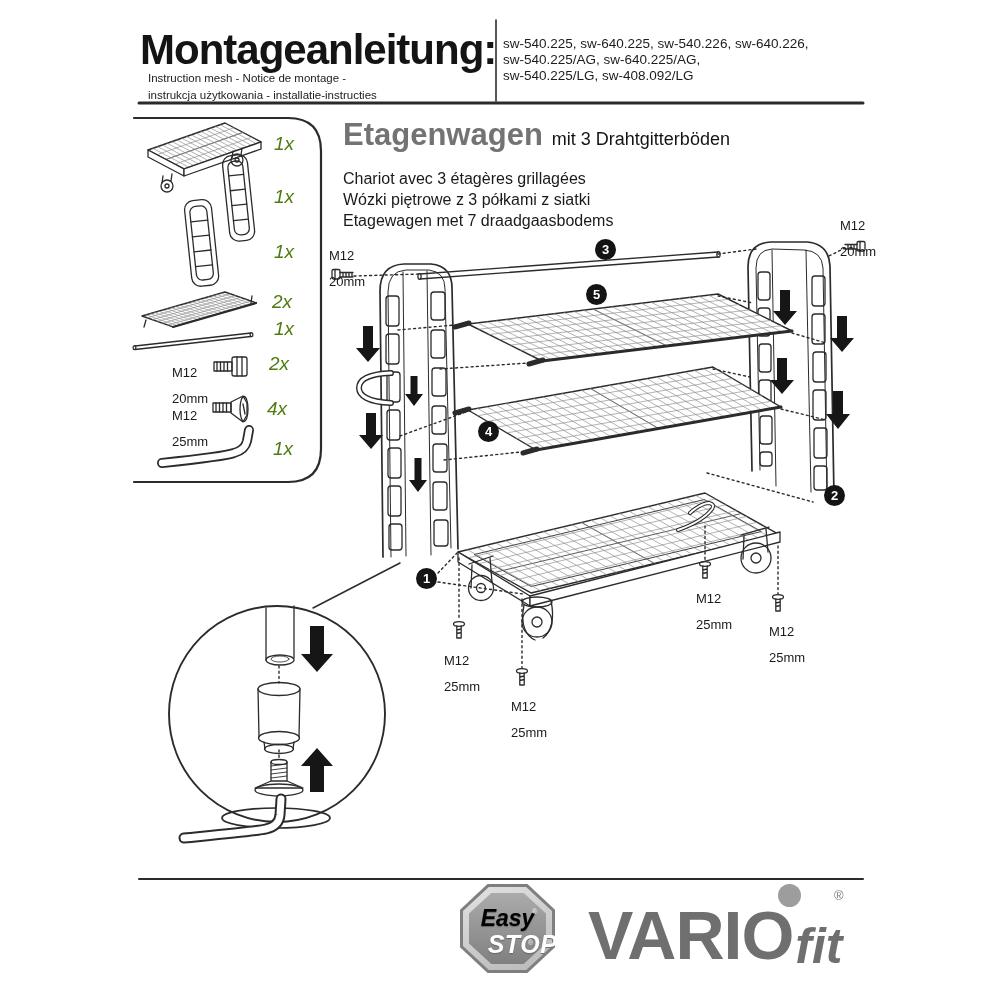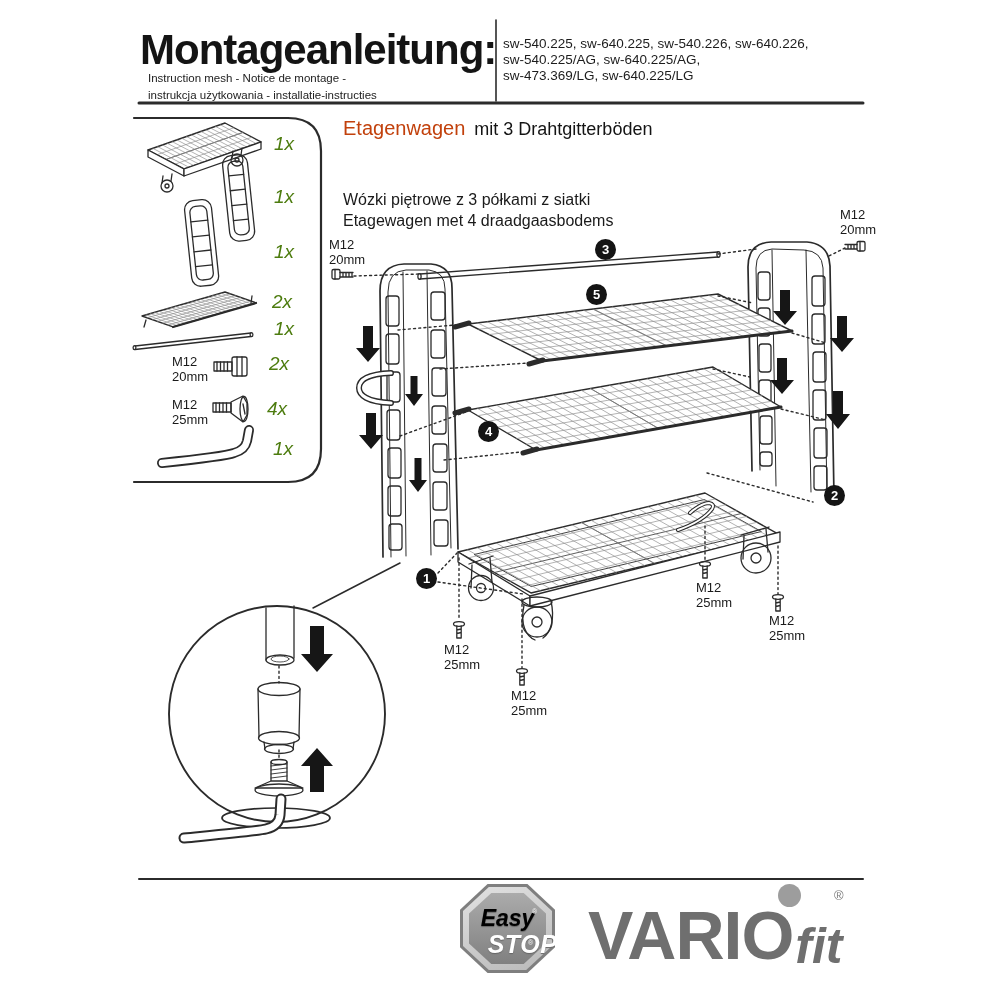--- a/index.html
+++ b/index.html
@@ -3,26 +3,26 @@
 <meta charset="utf-8">
 <style>
   html,body{margin:0;padding:0;background:#e8e8e8;}
   .page{position:relative;width:1000px;height:1000px;background:#ffffff;overflow:hidden;
         font-family:"Liberation Sans",sans-serif;color:#151515;}
   .art{position:absolute;left:0;top:0;z-index:0;}
   .t{position:absolute;white-space:nowrap;z-index:1;line-height:1.15;}
   .h-title{font-size:42px;letter-spacing:-1px;color:#141414;}
   .h-sub{font-size:11.5px;color:#222;}
   .sku{font-size:13.5px;color:#1c1c1c;}
-  .p-title-big{font-size:20px;color:#c2410c;}
+  .p-title-big{font-size:31px;color:#737373;font-weight:bold;}
   .p-title-small{font-size:18px;margin-left:9px;color:#141414;}
   .p-trans{font-size:16px;color:#1a1a1a;}
   .qty{font-size:19px;color:#4d7c0f;font-style:italic;}
   .lab{font-size:13px;line-height:14.5px;color:#1a1a1a;z-index:2;}
-  .lab span{display:block;}
+  .lab span{display:block;margin-top:11px;}
   .co{position:absolute;width:21px;height:21px;border-radius:50%;background:#141414;color:#fff;
       font-weight:bold;font-size:13px;line-height:21px;text-align:center;z-index:2;}
   .baseline{display:flex;align-items:baseline;}
   
   g.mesh line{stroke:#8a8a8a;stroke-width:0.65;}
   .mesh-outline{fill:#ffffff;stroke:#2b2b2b;stroke-width:1.4;}
   .mesh-div{stroke:#4a4a4a;stroke-width:0.9;}
   
   .oct{position:absolute;z-index:1;}
   .oct,.oct .o2,.oct .o3{clip-path:polygon(29% 0,71% 0,100% 29%,100% 71%,71% 100%,29% 100%,0 71%,0 29%);}
@@ -477,28 +477,29 @@
       <path d="M 184,838 C 225,834 258,831 266,829 Q 279,826 280,815 L 281,799" stroke="#ffffff" stroke-width="7"></path>
     </g>
   </g>
 </svg>
 
 <div class="t h-title" style="left:140px;top:26px;font-weight:bold;">Montageanleitung:</div>
 <div class="t h-sub" style="left:148px;top:72px;">Instruction mesh - Notice de montage -</div>
 <div class="t h-sub" style="left:148px;top:89px;">instrukcja użytkowania - installatie-instructies</div>
 <div class="t sku" style="left:503px;top:36px;">sw-540.225, sw-640.225, sw-540.226, sw-640.226,</div>
 <div class="t sku" style="left:503px;top:52px;">sw-540.225/AG, sw-640.225/AG,</div>
-<div class="t sku" style="left:503px;top:68px;">sw-473.369/LG, sw-640.225/LG</div>
+<div class="t sku" style="left:503px;top:68px;">sw-540.225/LG, sw-408.092/LG</div>
 
 <div class="t baseline" style="left:343px;top:117px;">
   <span class="p-title-big">Etagenwagen</span>
   <span class="p-title-small">mit 3 Drahtgitterböden</span>
 </div>
+<div class="t p-trans" style="left:343px;top:170px;">Chariot avec 3 étagères grillagées</div>
 <div class="t p-trans" style="left:343px;top:191px;">Wózki piętrowe z 3 półkami z siatki</div>
-<div class="t p-trans" style="left:343px;top:212px;">Etagewagen met 4 draadgaasbodems</div>
+<div class="t p-trans" style="left:343px;top:212px;">Etagewagen met 7 draadgaasbodems</div>
 
 <div class="t qty" style="left:274px;top:133px;">1x</div>
 <div class="t qty" style="left:274px;top:186px;">1x</div>
 <div class="t qty" style="left:274px;top:241px;">1x</div>
 <div class="t qty" style="left:272px;top:291px;">2x</div>
 <div class="t qty" style="left:274px;top:318px;">1x</div>
 <div class="t qty" style="left:269px;top:353px;">2x</div>
 <div class="t qty" style="left:267px;top:398px;">4x</div>
 <div class="t qty" style="left:273px;top:438px;">1x</div>
 

